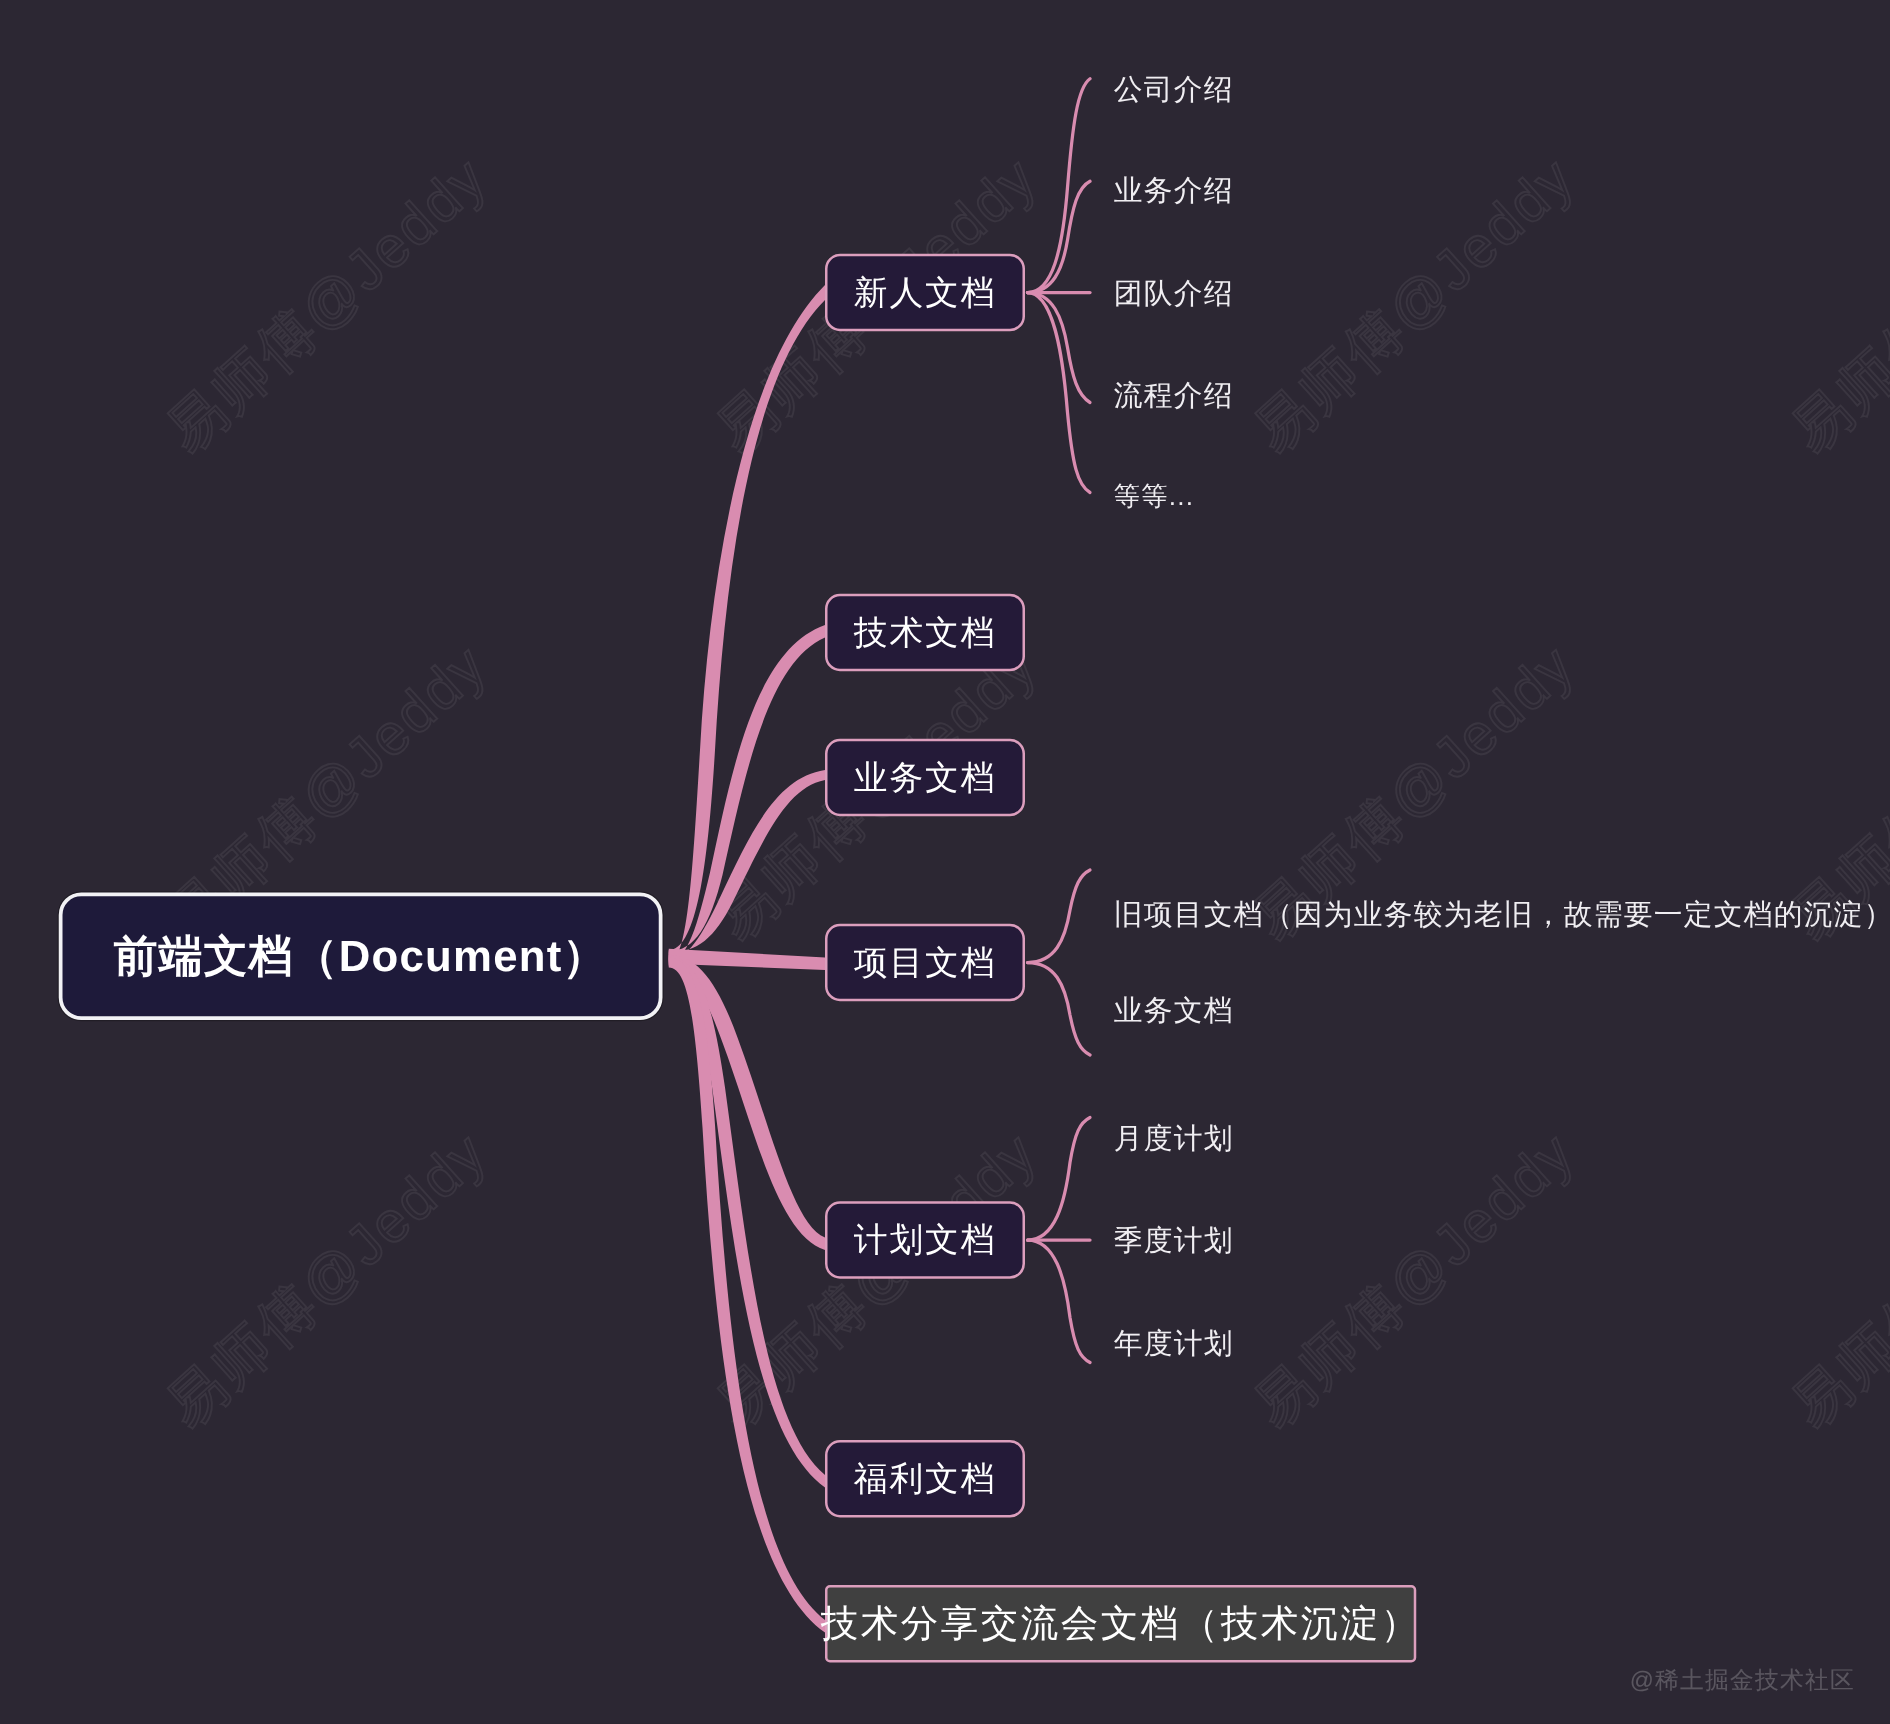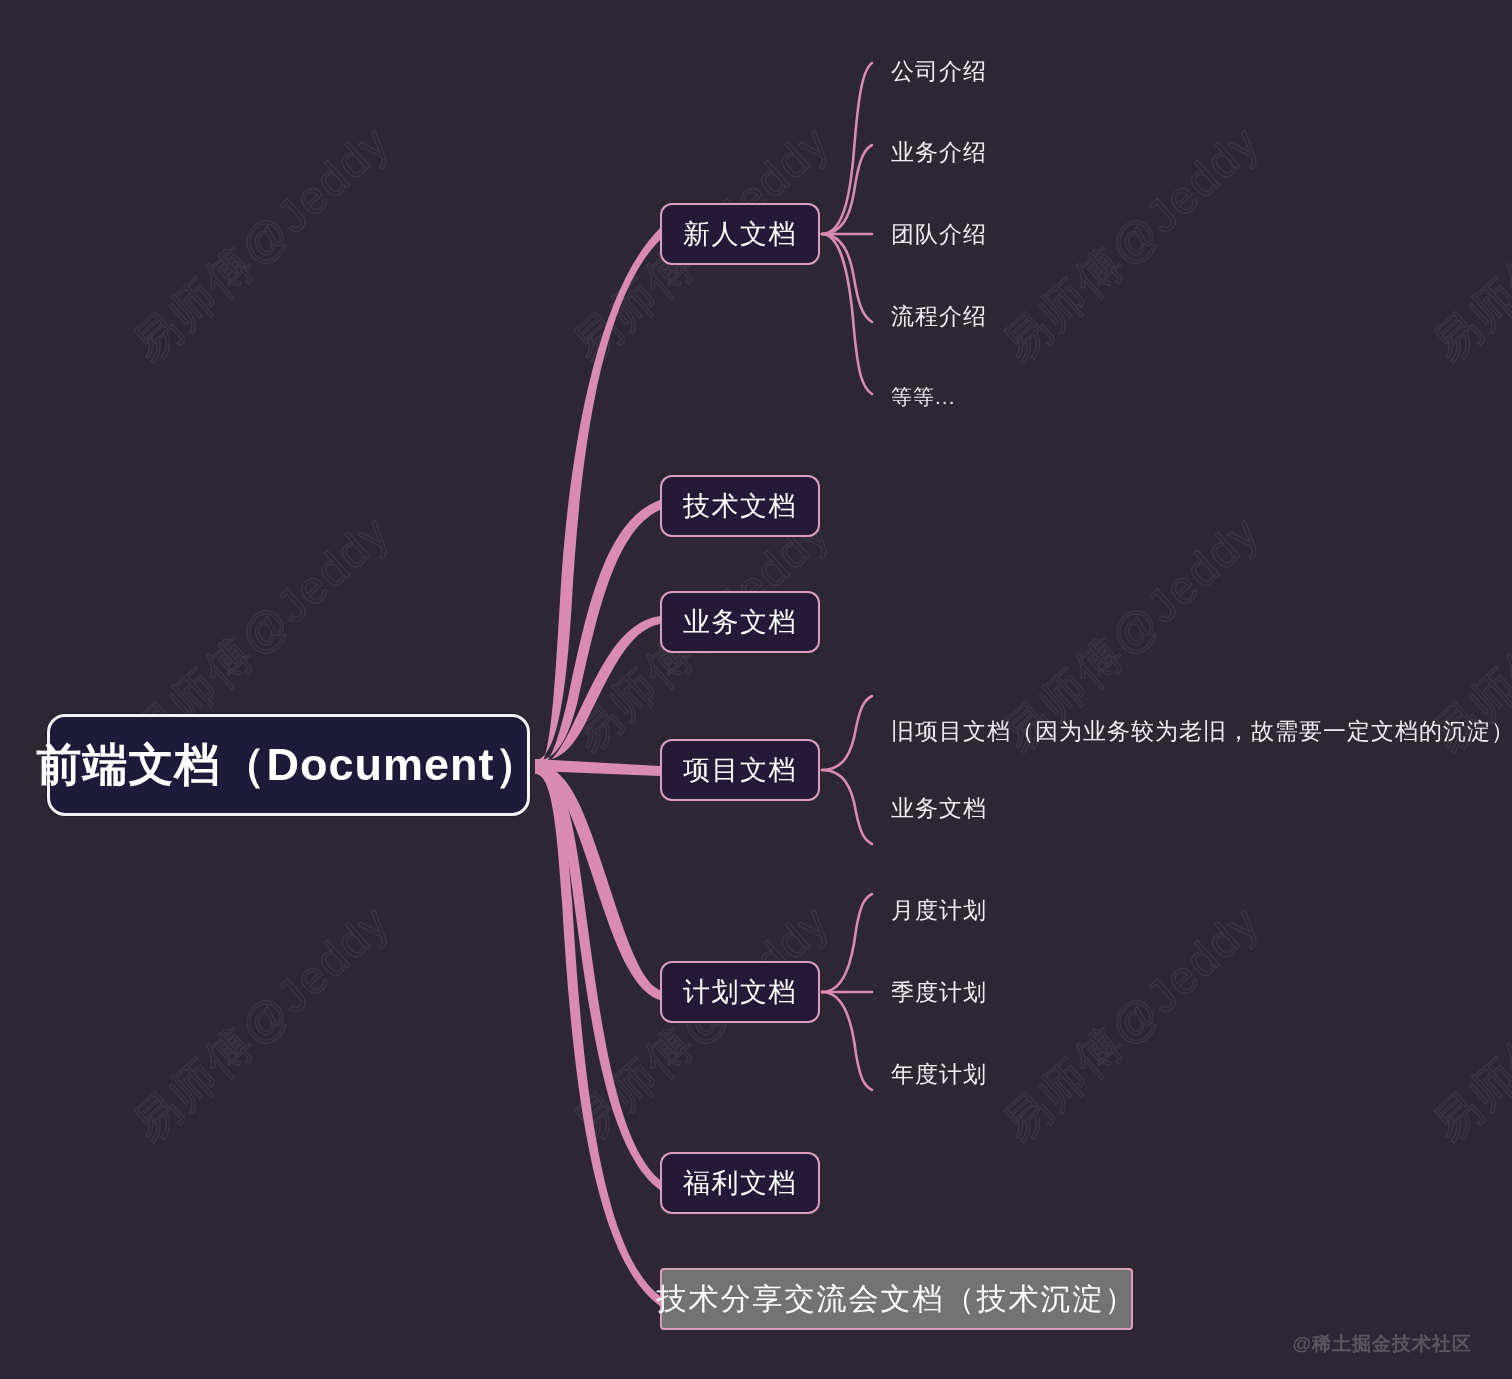--- a/index.html
+++ b/index.html
@@ -30,27 +30,26 @@
     letter-spacing:2px;
     white-space:nowrap;
     color:transparent;
     -webkit-text-stroke:1.5px rgba(255,255,255,0.065);
     transform:rotate(-42deg);
     transform-origin:left top;
     font-family:"Liberation Sans","DejaVu Sans",sans-serif;
   }
   .wm-corner {
     position:absolute;
-    right:40px; bottom:22px;
+    right:28px; bottom:22px;
     font-size:19px;
     color:rgba(255,255,255,0.22);
     transform:none;
     -webkit-text-stroke:0;
     letter-spacing:1px;
-    font-weight:bold;
   }
 
   
   #links {
     position:absolute; inset:0;
     z-index:2;
     pointer-events:none;
   }
 
   
@@ -62,37 +61,37 @@
     justify-content:center;
     color:#ffffff;
     white-space:nowrap;
     font-family:"Liberation Sans","DejaVu Sans",sans-serif;
   }
 
   .node-root {
     background:#1e1a3a;
     border:3px solid #f2f2f5;
     border-radius:18px;
-    font-size:45px;
+    font-size:35px;
     font-weight:700;
     letter-spacing:1px;
     box-shadow:0 0 0 1px rgba(0,0,0,0.25);
   }
 
   .node-branch {
     background:#241a38;
     border:2.5px solid #dc9ebd;
     border-radius:12px;
     font-size:27px;
     font-weight:400;
     letter-spacing:1.5px;
   }
 
   .node-wide {
-    background:#737373;
+    background:#404040;
     border:2.5px solid #dc9ebd;
     border-radius:4px;
     font-size:30px;
     font-weight:400;
     letter-spacing:2px;
   }
 
   .node-leaf {
     color:#f0eef2;
     font-size:23px;

